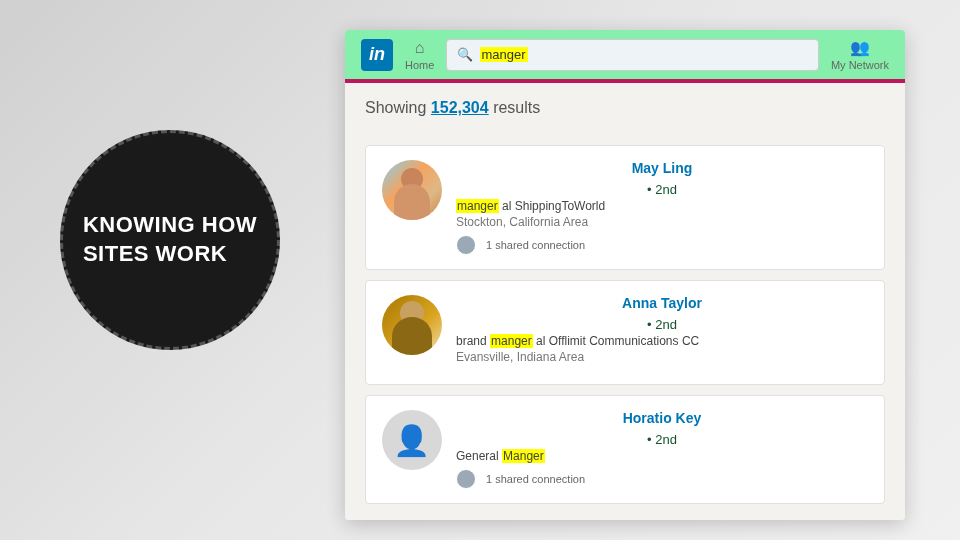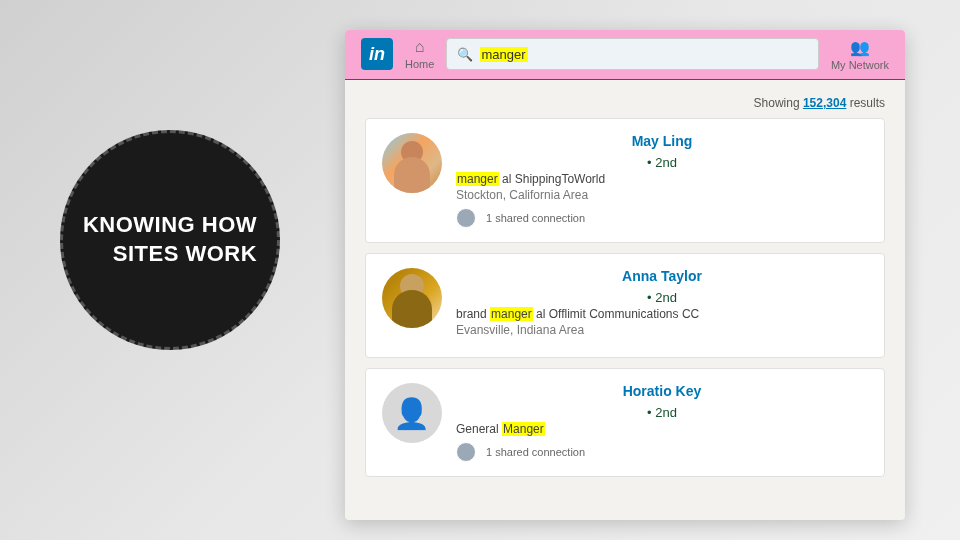--- a/index.html
+++ b/index.html
@@ -25,21 +25,21 @@
       left: 60px;
       top: 130px;
       width: 220px;
       height: 220px;
       border-radius: 50%;
       background: #1a1a1a;
       border: 3px dashed #555;
       display: flex;
       align-items: center;
       justify-content: center;
-      text-align: right;
+      text-align: left;
       z-index: 2;
     }
     .circle-label-text {
       color: #ffffff;
       font-size: 22px;
       font-weight: 700;
       line-height: 1.3;
       text-transform: uppercase;
       letter-spacing: 0.5px;
     }
@@ -53,25 +53,25 @@
       height: 490px;
       background: #f3f2ef;
       border-radius: 4px;
       box-shadow: 0 4px 20px rgba(0,0,0,0.2);
       overflow: hidden;
       z-index: 3;
     }
 
     
     .li-header {
-      background: #f9a8d4;
+      background: #86efac;
       padding: 8px 16px;
       display: flex;
-      align-items: flex-start;
-      border-bottom: 1px solid #be185d;
+      align-items: center;
+      border-bottom: 4px solid #be185d;
       gap: 12px;
     }
     .li-logo {
       width: 32px;
       height: 32px;
       background: #0077b5;
       border-radius: 4px;
       display: flex;
       align-items: center;
       justify-content: center;
@@ -128,24 +128,23 @@
       font-size: 16px;
     }
 
     
     .li-content {
       padding: 16px 20px;
       background: #f3f2ef;
     }
 
     .results-count {
-      font-size: 12px;
+      font-size: 16px;
       color: #555;
-      margin-bottom: 8px;
-      text-align: right;
+      margin-bottom: 28px;
     }
     .results-number {
       color: #0077b5;
       text-decoration: underline;
       font-weight: 600;
     }
 
     
     .result-card {
       background: #ffffff;

